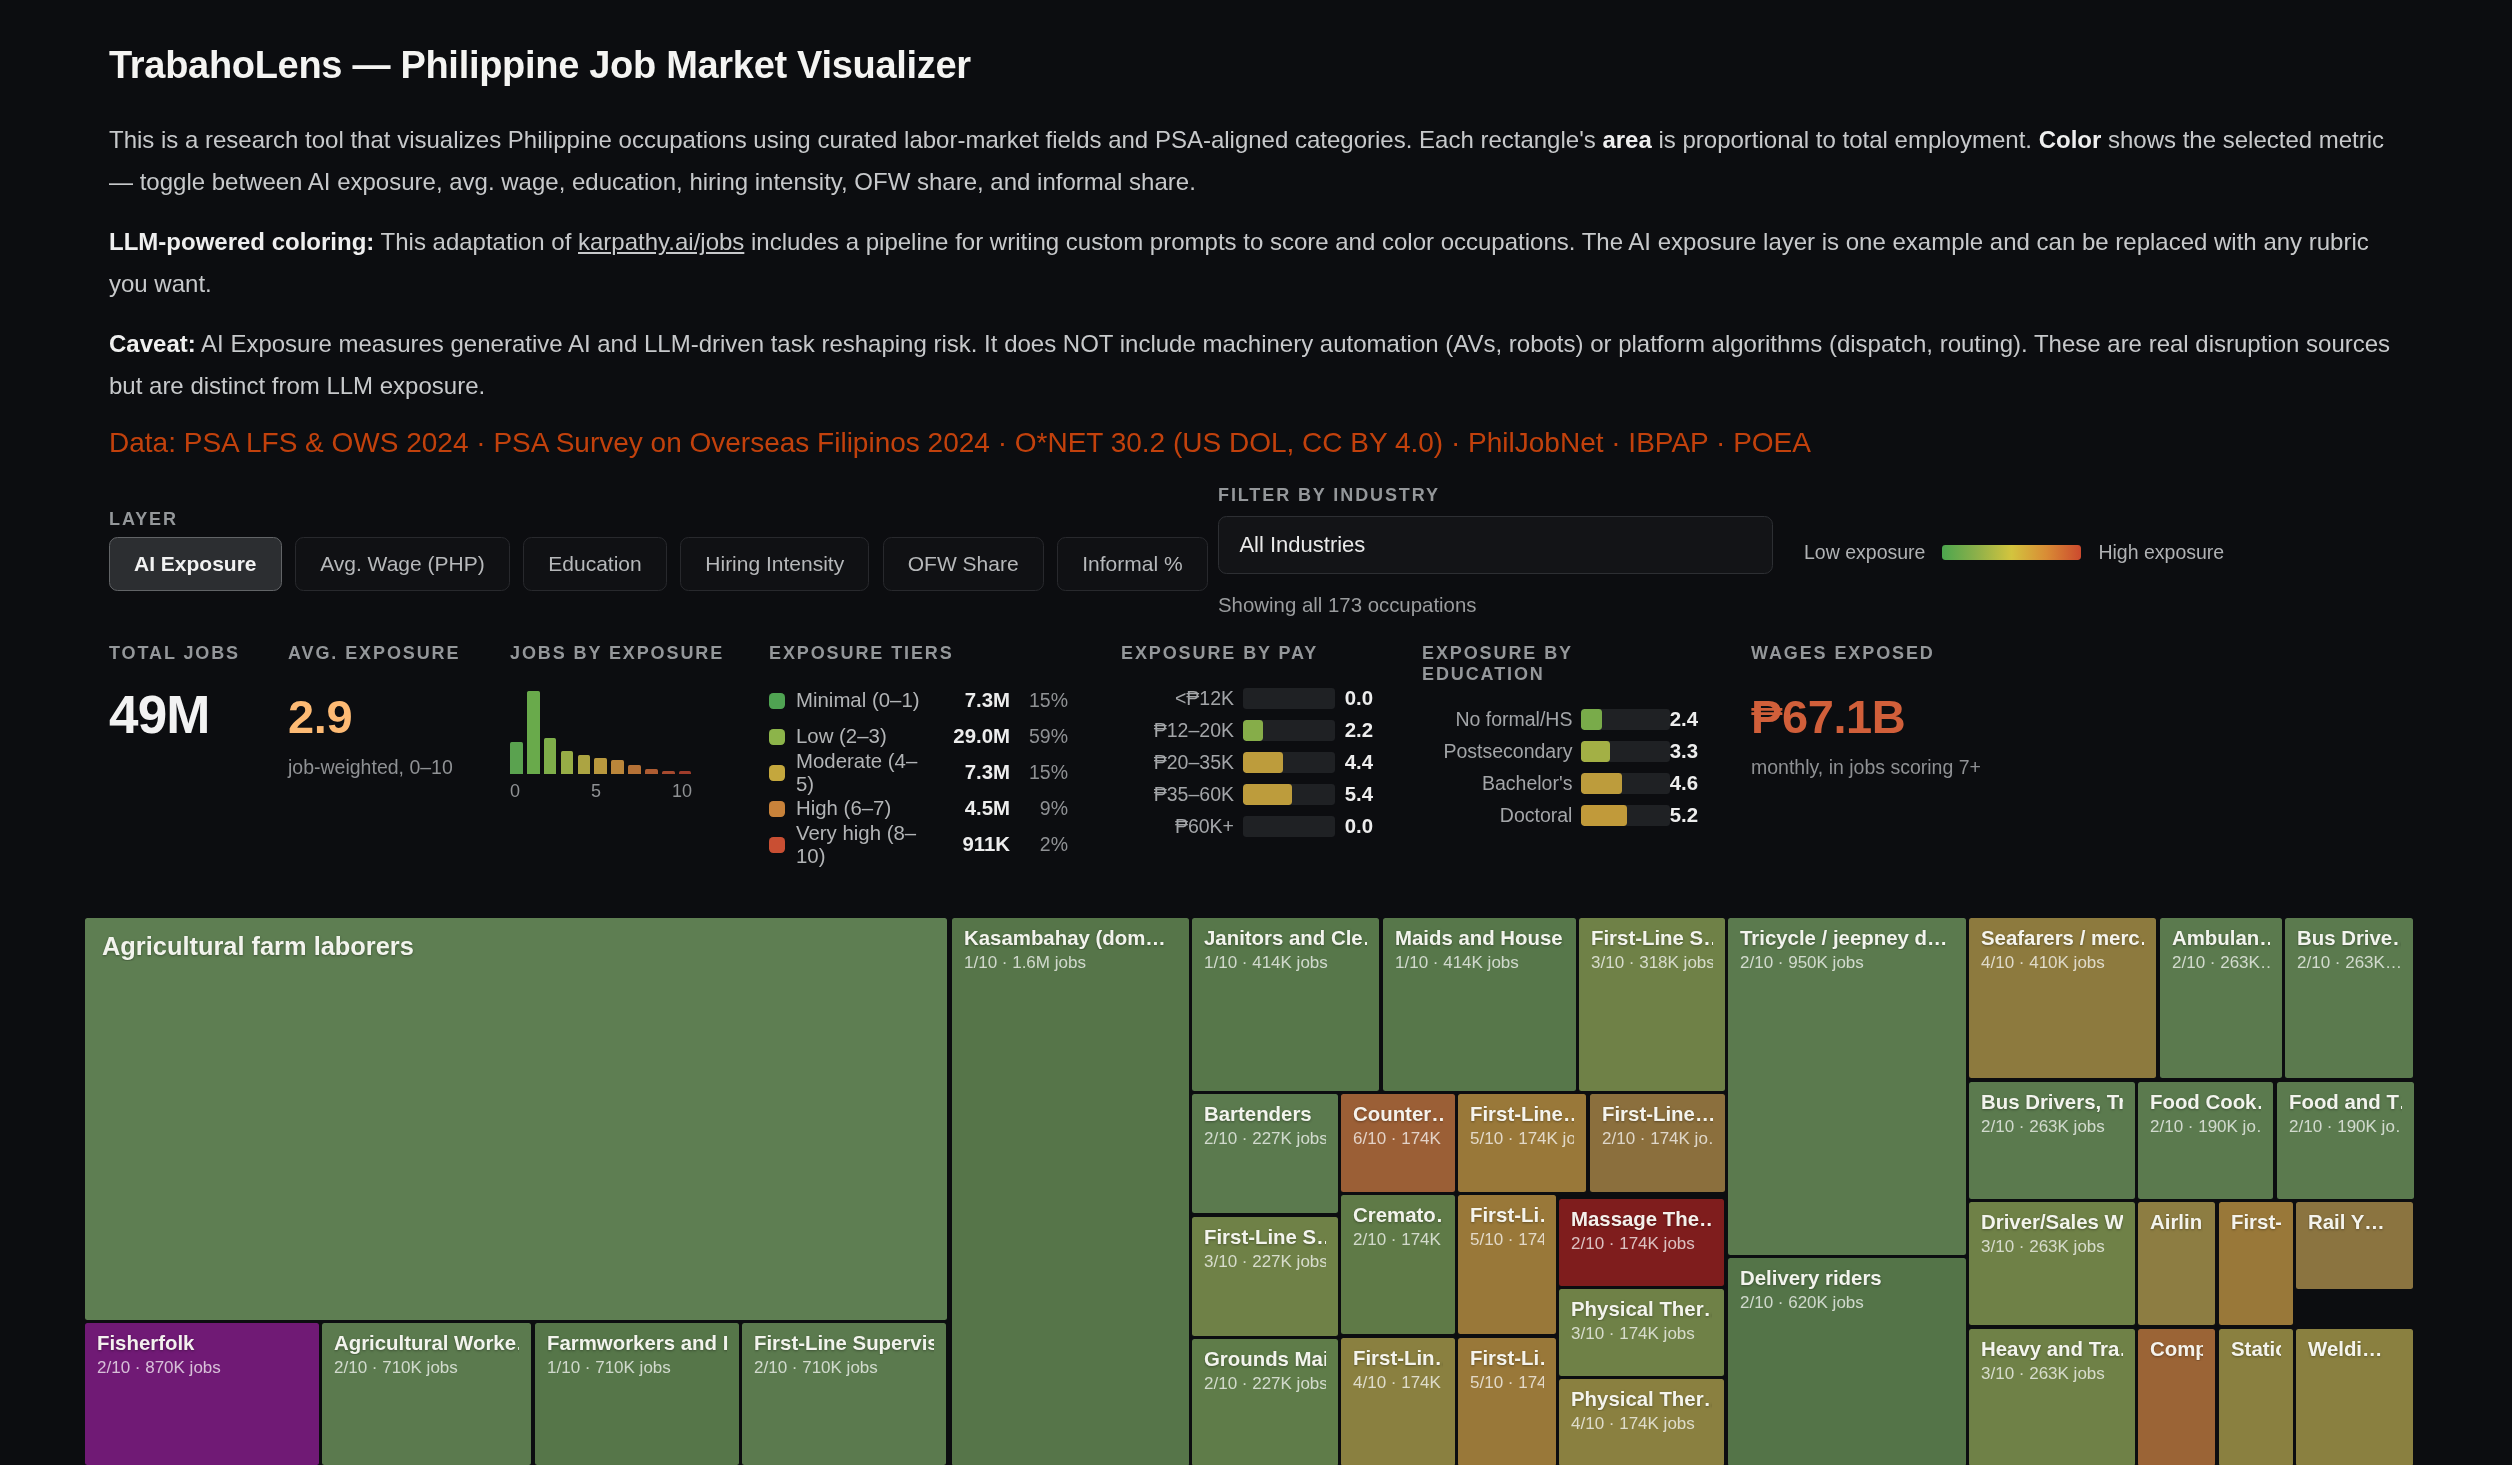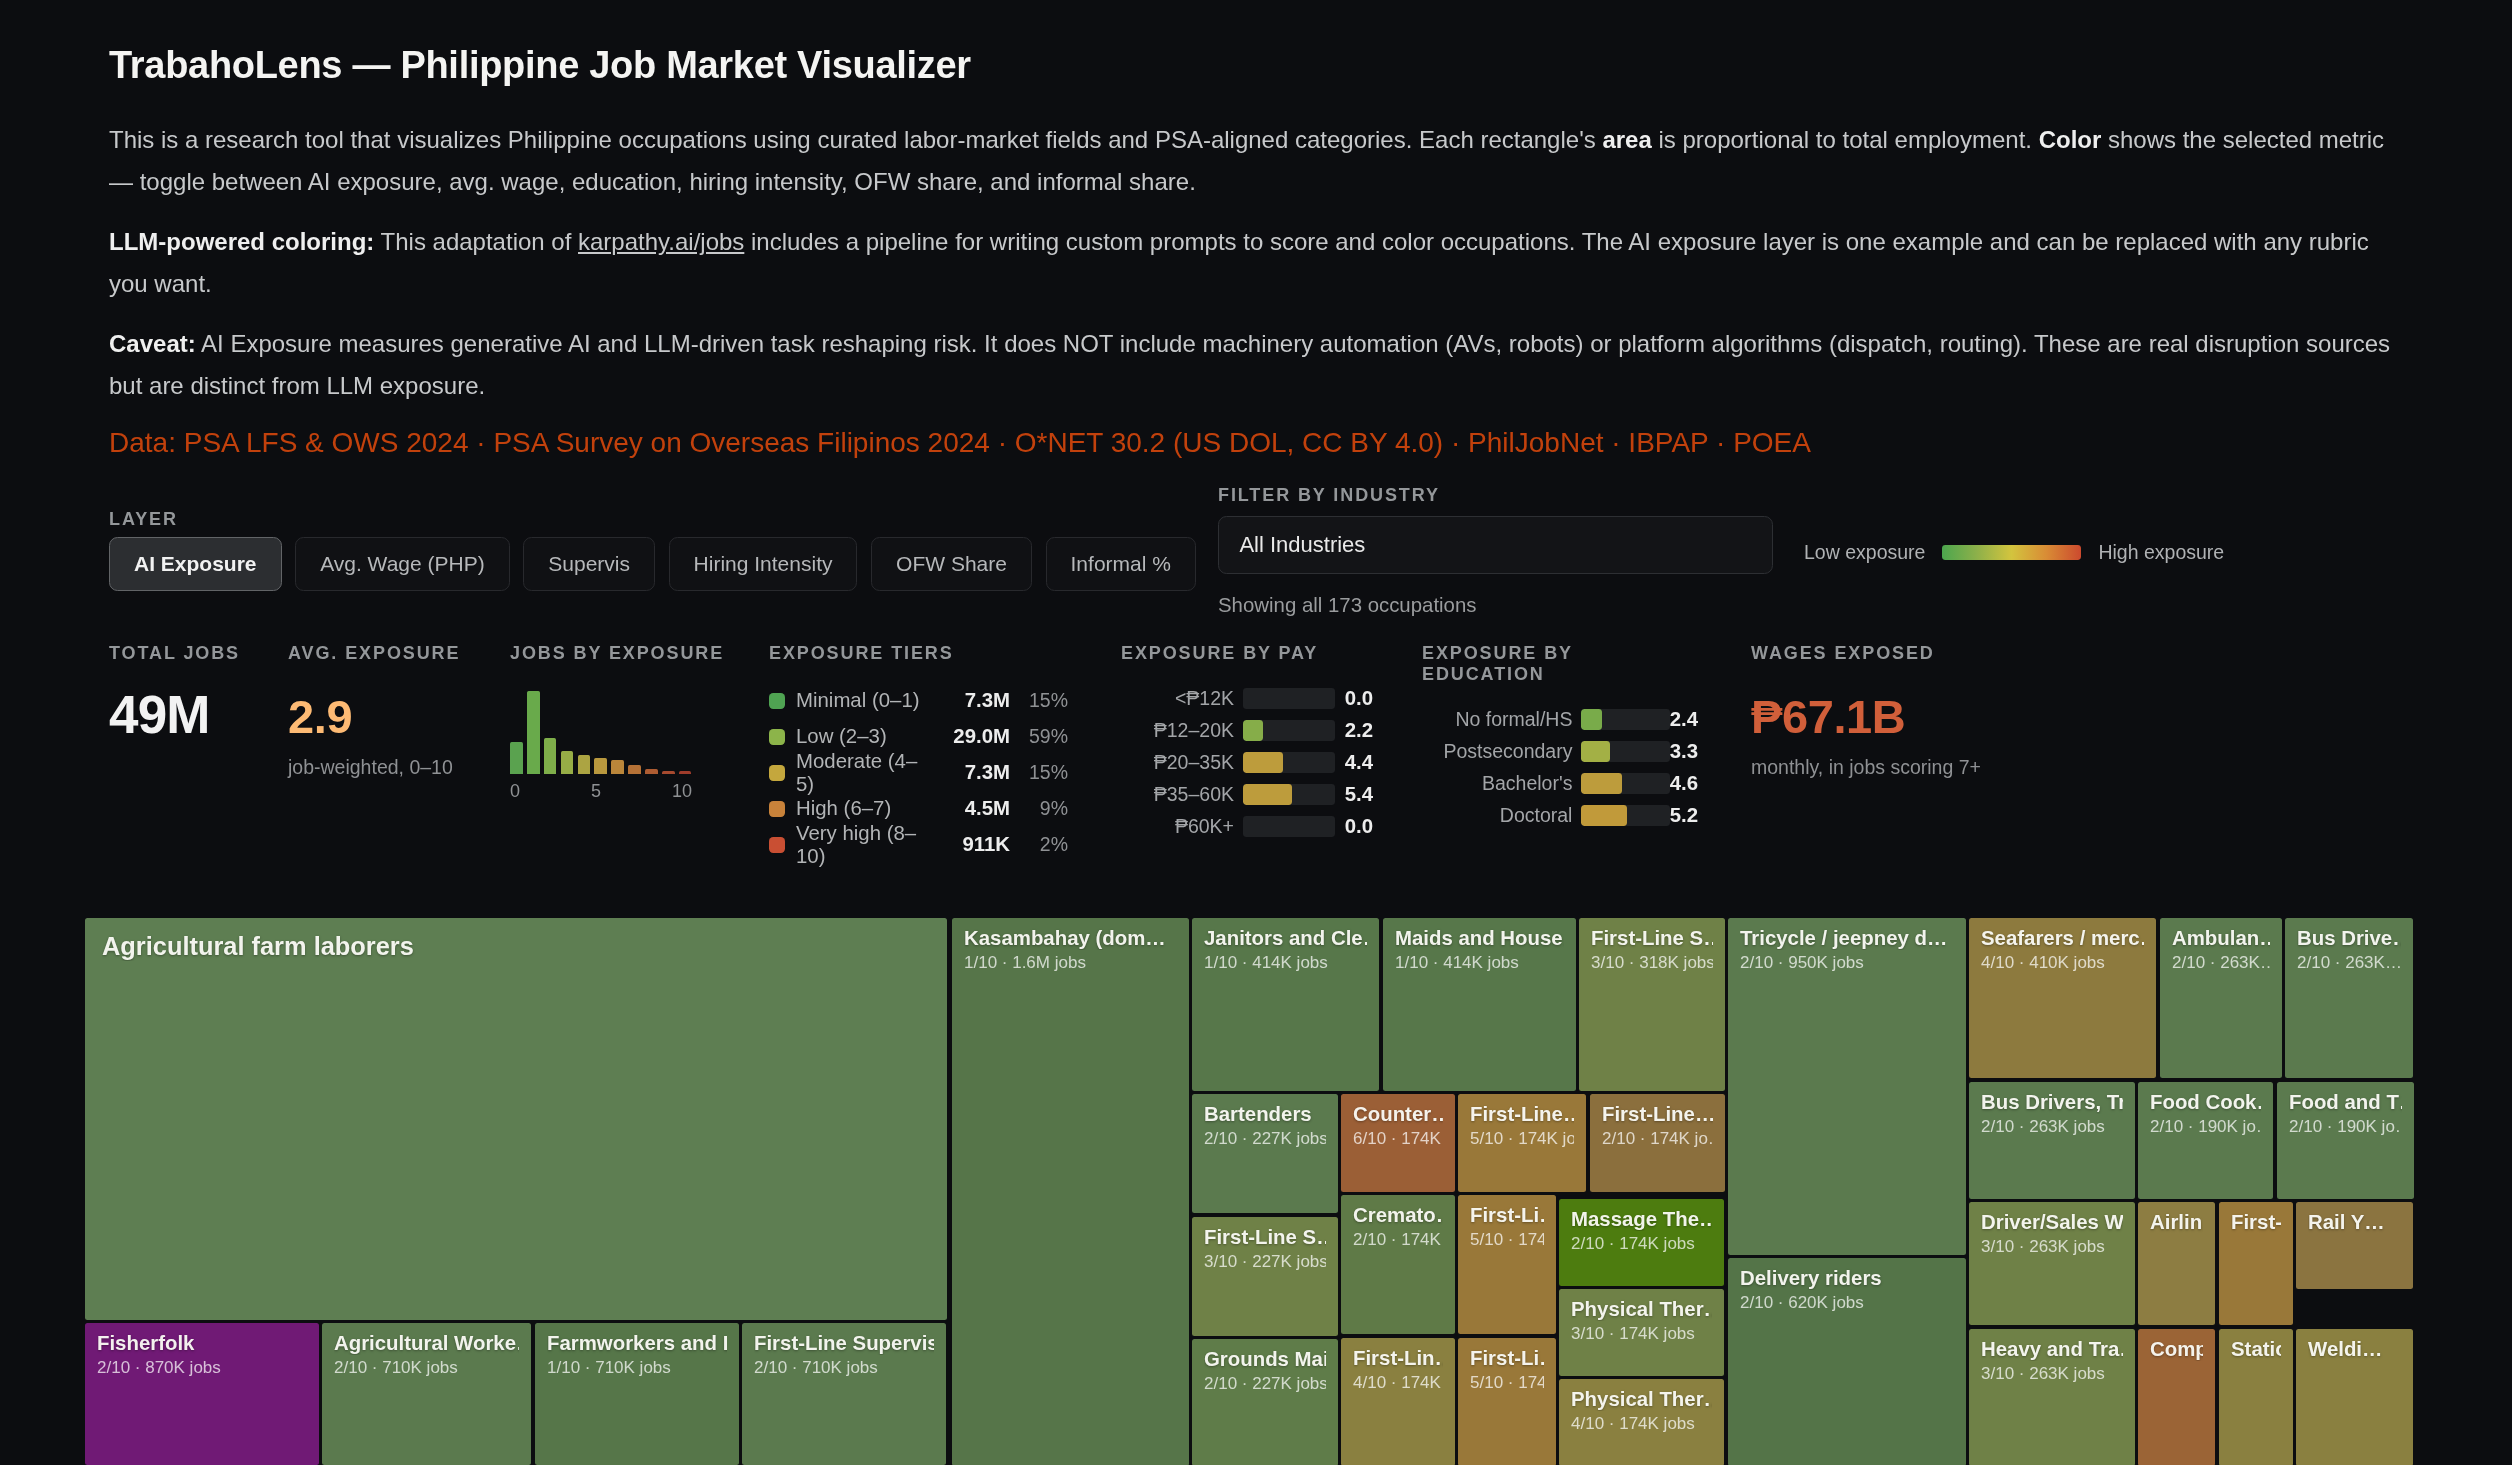--- a/index.html
+++ b/index.html
@@ -72,21 +72,21 @@
     <p class="body-text"><span>This is a research tool that visualizes Philippine occupations using curated labor-market fields and PSA-aligned categories. Each rectangle's </span><b>area</b><span> is proportional to total employment. </span><b>Color</b><span> shows the selected metric — toggle between AI exposure, avg. wage, education, hiring intensity, OFW share, and informal share.</span></p>
     <p class="body-text"><b>LLM-powered coloring:</b><span> This adaptation of </span><a class="link">karpathy.ai/jobs</a><span> includes a pipeline for writing custom prompts to score and color occupations. The AI exposure layer is one example and can be replaced with any rubric you want.</span></p>
     <p class="body-text"><b>Caveat:</b><span> AI Exposure measures generative AI and LLM-driven task reshaping risk. It does NOT include machinery automation (AVs, robots) or platform algorithms (dispatch, routing). These are real disruption sources but are distinct from LLM exposure.</span></p>
     <p class="data-sources">Data: PSA LFS &amp; OWS 2024 · PSA Survey on Overseas Filipinos 2024 · O*NET 30.2 (US DOL, CC BY 4.0) · PhilJobNet · IBPAP · POEA</p>
   </header>
 
   <div class="sec-label layer-label">LAYER</div>
   <div class="layer-buttons">
       <button class="layer-btn active">AI Exposure</button>
       <button class="layer-btn">Avg. Wage (PHP)</button>
-      <button class="layer-btn">Supervis</button>
+      <button class="layer-btn">Education</button>
       <button class="layer-btn">Hiring Intensity</button>
       <button class="layer-btn">OFW Share</button>
       <button class="layer-btn">Informal %</button>
     </div>
 
   <div class="sec-label filter-label">FILTER BY INDUSTRY</div>
   <div class="industry-select">
     <span>All Industries</span>
   </div>
   <div class="showing">Showing all 173 occupations</div>
@@ -304,21 +304,21 @@
         <div class="tile-sub">3/10 · 227K jobs</div>
       </div>
       <div class="tile" style="left: 1256px; top: 277px; width: 114px; height: 139px; background: rgb(95, 122, 71);">
         <div class="tile-name">Cremato…</div>
         <div class="tile-sub">2/10 · 174K…</div>
       </div>
       <div class="tile" style="left: 1373px; top: 277px; width: 98px; height: 139px; background: rgb(153, 120, 57);">
         <div class="tile-name">First-Li…</div>
         <div class="tile-sub">5/10 · 174…</div>
       </div>
-      <div class="tile" style="left: 1474px; top: 281px; width: 165px; height: 87px; background: #4d7c0f;">
+      <div class="tile" style="left: 1474px; top: 281px; width: 165px; height: 87px; background: #7f1d1d;">
         <div class="tile-name">Massage The…</div>
         <div class="tile-sub">2/10 · 174K jobs</div>
       </div>
       <div class="tile" style="left: 1474px; top: 371px; width: 165px; height: 87px; background: rgb(111, 129, 71);">
         <div class="tile-name">Physical Ther…</div>
         <div class="tile-sub">3/10 · 174K jobs</div>
       </div>
       <div class="tile" style="left: 1107px; top: 421px; width: 146px; height: 127px; background: rgb(95, 124, 73);">
         <div class="tile-name">Grounds Mai…</div>
         <div class="tile-sub">2/10 · 227K jobs</div>

